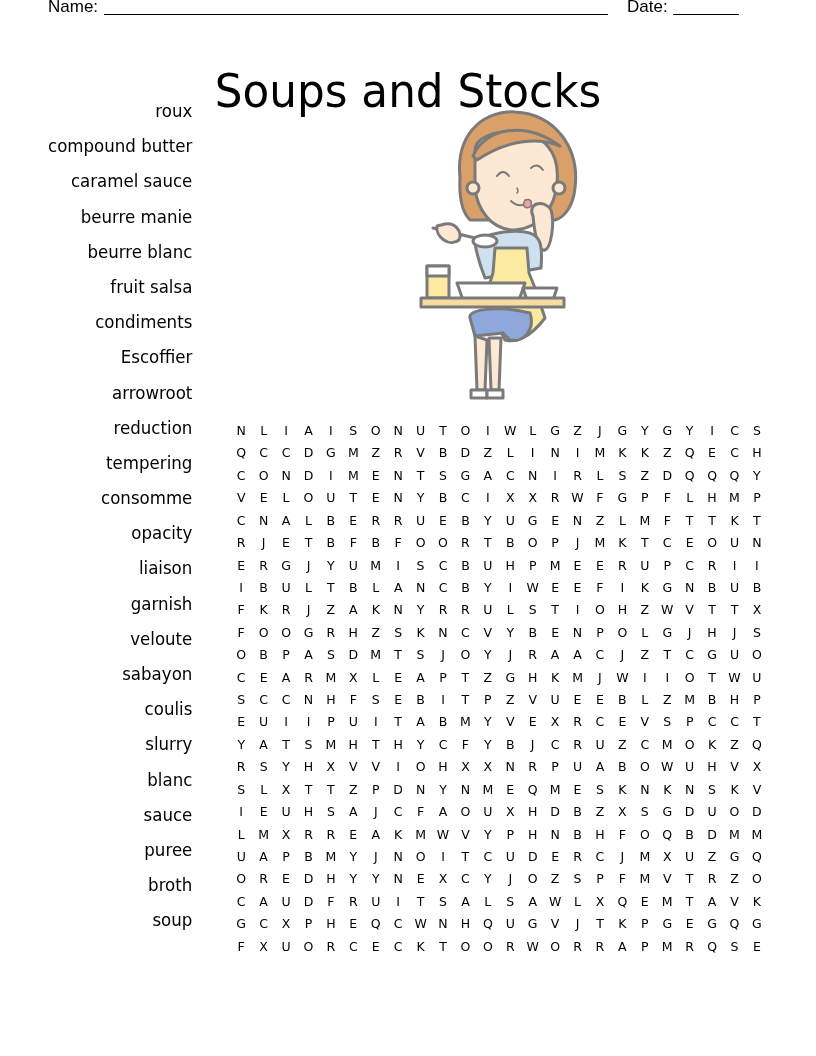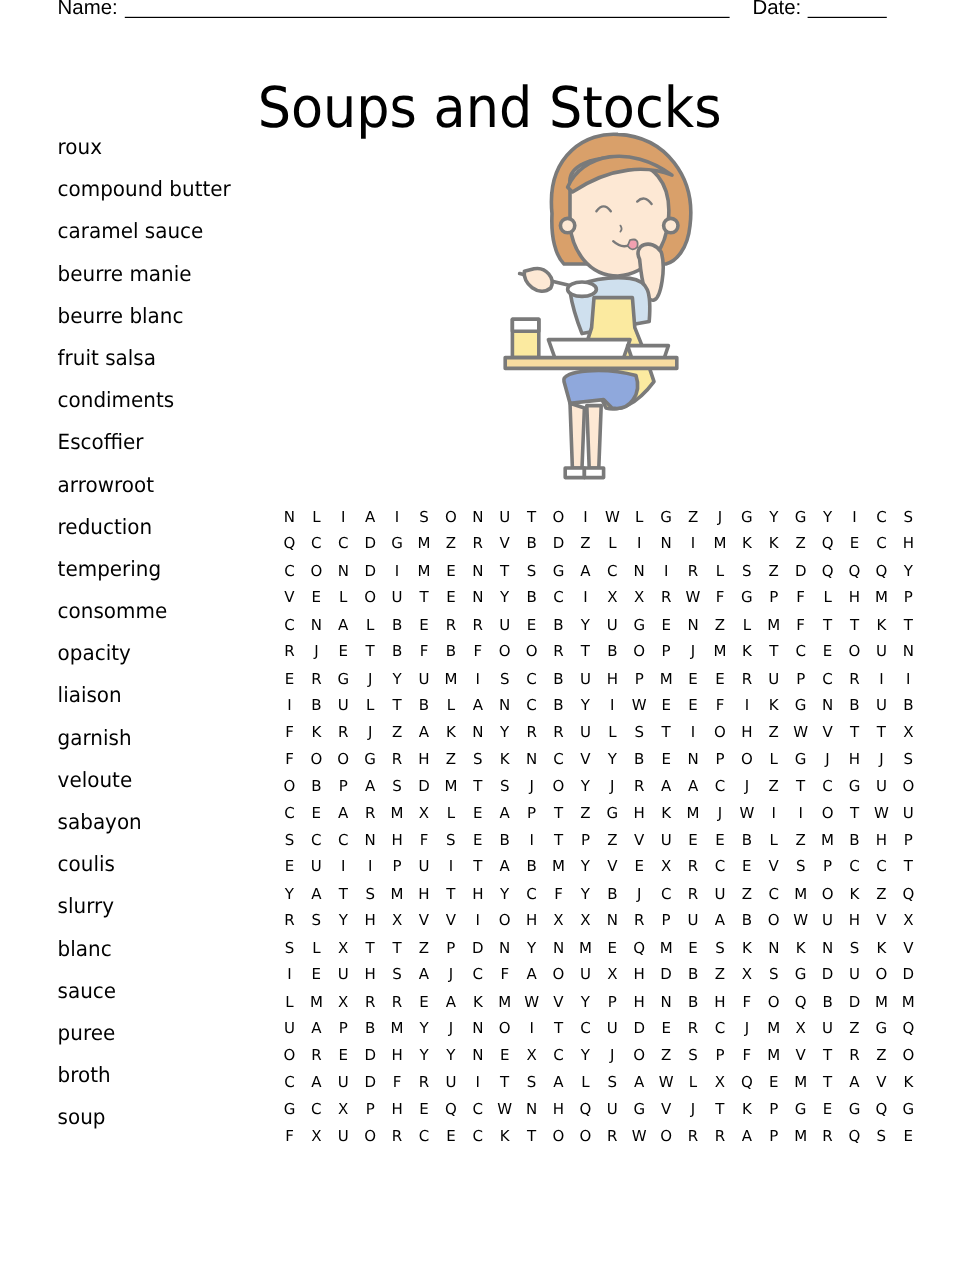--- a/index.html
+++ b/index.html
@@ -10,21 +10,21 @@
   }
   .header-line .name-label { position: absolute; left: 0; }
   .header-line .name-blank { position: absolute; left: 56px; width: 504px; top: 17px; border-bottom: 1px solid #000; }
   .header-line .date-label { position: absolute; left: 579px; }
   .header-line .date-blank { position: absolute; left: 625px; width: 66px; top: 17px; border-bottom: 1px solid #000; }
   .title {
     position: absolute; top: 32px; left: 0; width: 816px; text-align: center;
     font-family: "DejaVu Sans", sans-serif; font-size: 47px; font-weight: normal; letter-spacing: 0px;
     transform: scaleX(0.93); transform-origin: center;
   }
-  .word-list { position: absolute; left: 48px; top: 111px; margin: 0; padding: 0; list-style: none; }
+  .word-list { position: absolute; left: 48px; top: 99px; margin: 0; padding: 0; list-style: none; text-align: right; }
   .word-list li {
     font-family: "DejaVu Sans", sans-serif; font-size: 17.5px; height: 35.2px; line-height: 24px;
     transform: scaleX(0.95); transform-origin: left;
   }
   .illustration { position: absolute; left: 415px; top: 108px; width: 165px; height: 296px; }
   .grid {
     position: absolute; left: 230px; top: 420px;
     display: grid; grid-template-columns: repeat(24, 22.43px); grid-auto-rows: 22.43px;
   }
   .grid span {

